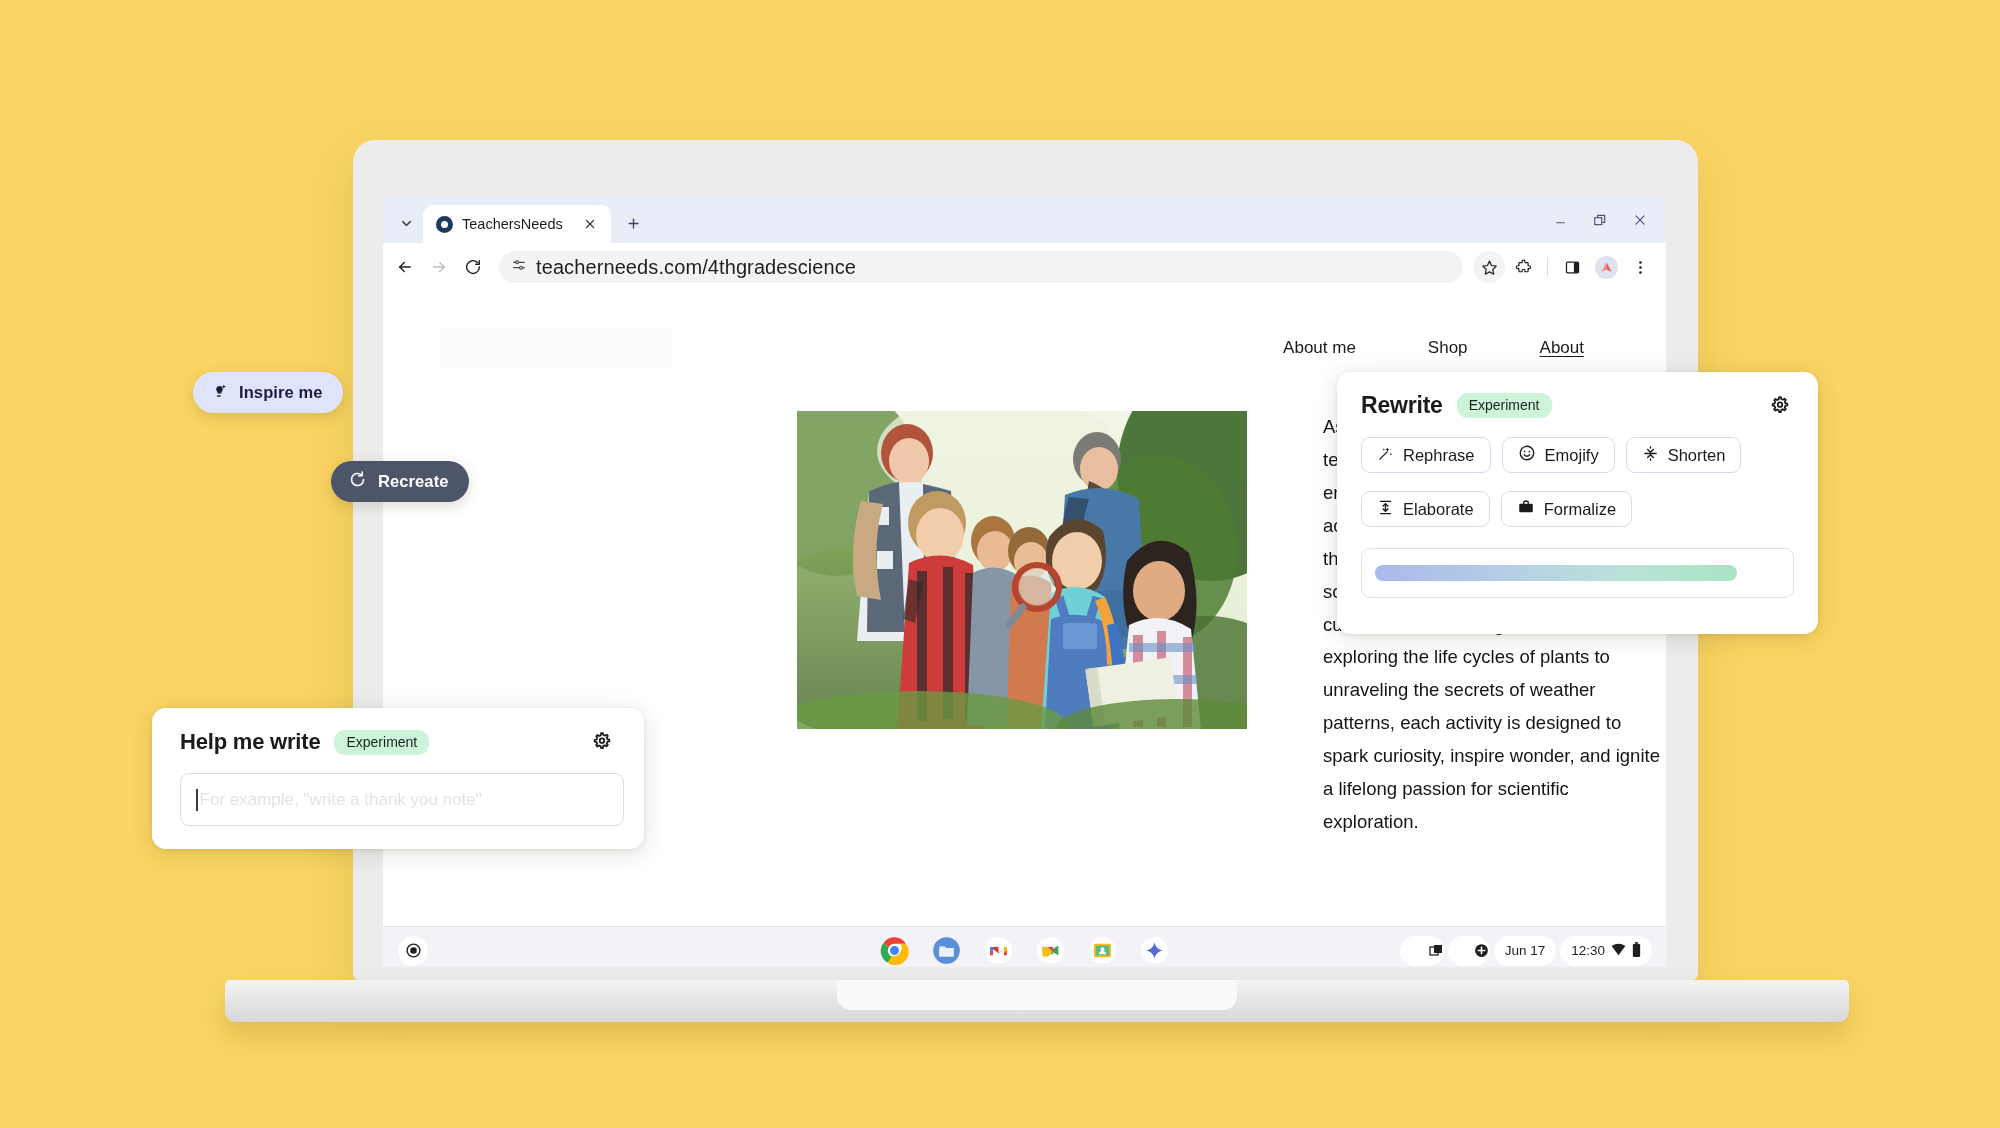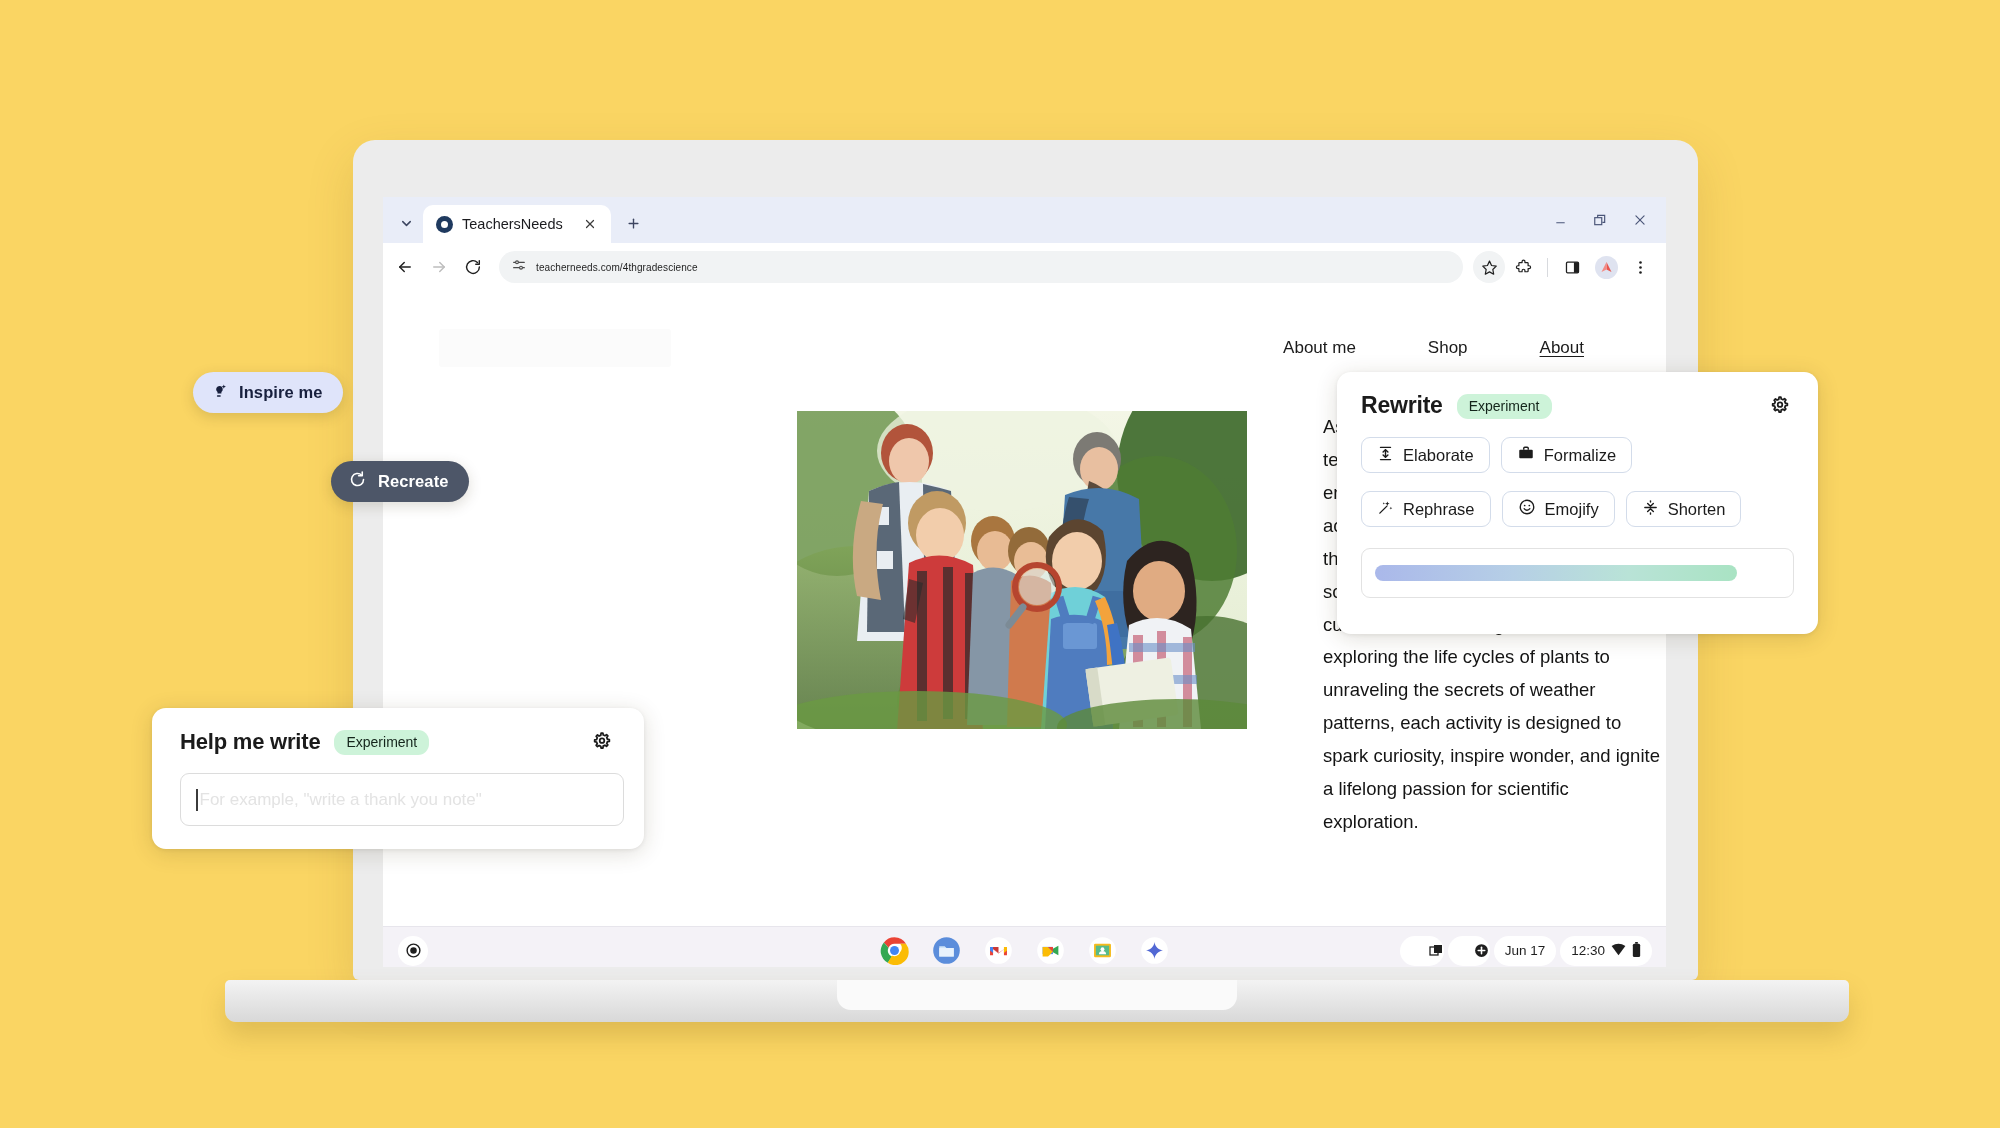--- a/index.html
+++ b/index.html
@@ -107,21 +107,21 @@
     width: 32px; height: 32px;
     display: flex; align-items: center; justify-content: center;
     border-radius: 50%;
   }
   #omnibox {
     flex: 1; height: 32px; margin: 0 8px;
     background: #f1f3f4; border-radius: 16px;
     display: flex; align-items: center; gap: 9px;
     padding: 0 12px;
   }
-  #omnibox-url { font-size: 10px; color: #1f1f1f; letter-spacing: .1px; }
+  #omnibox-url { font-size: 20px; color: #1f1f1f; letter-spacing: .1px; }
   #toolbar-right { display: flex; align-items: center; gap: 2px; }
   #toolbar-divider { width: 1px; height: 19px; background: #d8dade; margin: 0 6px; }
   #profile-avatar {
     width: 23px; height: 23px; border-radius: 50%;
     background: #dfe3f0;
     display: flex; align-items: center; justify-content: center;
   }
 
   
   #webpage {
@@ -201,21 +201,21 @@
 
   
   .float-card {
     position: absolute;
     background: #ffffff;
     border-radius: 14px;
     box-shadow: 0 4px 22px rgba(60,50,20,0.16), 0 1px 4px rgba(0,0,0,0.07);
     z-index: 40;
   }
   .card-head {
-    display: flex; align-items: flex-end;
+    display: flex; align-items: center;
     gap: 14px;
     position: relative;
   }
   .card-title { font-size: 22px; font-weight: 700; color: #1b1b1b; letter-spacing: -0.2px; }
   .exp-badge {
     background: #cdf3d9; color: #14251b;
     font-size: 14px; border-radius: 11px;
     padding: 4px 12px 5px 12px; white-space: nowrap;
   }
   .gear-btn {
@@ -683,45 +683,20 @@
       <svg width="22" height="22" viewBox="0 0 24 24" fill="none" stroke="#1b1b1b" stroke-width="1.9" stroke-linejoin="round">
         <path d="M11 2.3h2l.35 2.1a7.6 7.6 0 0 1 1.85.77l1.76-1.23 1.42 1.42-1.23 1.76c.33.57.6 1.19.77 1.85l2.1.35v2l-2.1.35a7.6 7.6 0 0 1-.77 1.85l1.23 1.76-1.42 1.42-1.76-1.23c-.57.33-1.19.6-1.85.77L13 18.7h-2l-.35-2.1a7.6 7.6 0 0 1-1.85-.77l-1.76 1.23-1.42-1.42 1.23-1.76a7.6 7.6 0 0 1-.77-1.85L4 11.7v-2l2.1-.35c.17-.66.44-1.28.77-1.85L5.64 5.74 7.06 4.32l1.76 1.23c.57-.33 1.19-.6 1.85-.77z"></path>
         <circle cx="12" cy="10.5" r="2.5"></circle>
       </svg>
     </span>
   </div>
 
   <div class="chip-row">
     <button class="chip">
       <span>
-        <svg width="17" height="17" viewBox="0 0 24 24" fill="none" stroke="#1b1b1b" stroke-width="2" stroke-linecap="round" stroke-linejoin="round">
-          <line x1="5" y1="3.4" x2="19" y2="3.4"></line>
-          <line x1="5" y1="20.6" x2="19" y2="20.6"></line>
-          <line x1="12" y1="7" x2="12" y2="17"></line>
-          <polyline points="8.6 10 12 6.6 15.4 10"></polyline>
-          <polyline points="8.6 14 12 17.4 15.4 14"></polyline>
-        </svg>
-      </span>
-      <span>Elaborate</span>
-    </button>
-
-    <button class="chip">
-      <span>
-        <svg width="18" height="18" viewBox="0 0 24 24" fill="none" stroke="#1b1b1b" stroke-width="1.9" stroke-linejoin="round">
-          <rect x="3" y="7.6" width="18" height="11.4" rx="1.4" fill="#1b1b1b" stroke="none"></rect>
-          <path d="M9 7.6V5.8a1.4 1.4 0 0 1 1.4-1.4h3.2A1.4 1.4 0 0 1 15 5.8v1.8"></path>
-        </svg>
-      </span>
-      <span>Formalize</span>
-    </button>
-  </div>
-
-  <div class="chip-row">
-    <button class="chip">
-      <span>
         <svg width="17" height="17" viewBox="0 0 24 24" fill="none" stroke="#1b1b1b" stroke-width="1.8" stroke-linecap="round" stroke-linejoin="round">
           <line x1="4" y1="20" x2="14" y2="10"></line>
           <path d="M14.6 3.4 l.9 2.3 2.3 .9 -2.3 .9 -.9 2.3 -.9 -2.3 -2.3 -.9 2.3 -.9z" fill="#1b1b1b" stroke="none"></path>
           <path d="M19.6 11 l.55 1.4 1.4 .55 -1.4 .55 -.55 1.4 -.55 -1.4 -1.4 -.55 1.4 -.55z" fill="#1b1b1b" stroke="none"></path>
           <path d="M9.6 4.6 l.45 1.1 1.1 .45 -1.1 .45 -.45 1.1 -.45 -1.1 -1.1 -.45 1.1 -.45z" fill="#1b1b1b" stroke="none"></path>
         </svg>
       </span>
       <span>Rephrase</span>
     </button>
 
@@ -744,16 +719,41 @@
           <polyline points="8 6.4 12 10.2 16 6.4"></polyline>
           <polyline points="8 17.6 12 13.8 16 17.6"></polyline>
           <line x1="12" y1="2.6" x2="12" y2="4.4"></line>
           <line x1="12" y1="19.6" x2="12" y2="21.4"></line>
         </svg>
       </span>
       <span>Shorten</span>
     </button>
   </div>
 
+  <div class="chip-row">
+    <button class="chip">
+      <span>
+        <svg width="17" height="17" viewBox="0 0 24 24" fill="none" stroke="#1b1b1b" stroke-width="2" stroke-linecap="round" stroke-linejoin="round">
+          <line x1="5" y1="3.4" x2="19" y2="3.4"></line>
+          <line x1="5" y1="20.6" x2="19" y2="20.6"></line>
+          <line x1="12" y1="7" x2="12" y2="17"></line>
+          <polyline points="8.6 10 12 6.6 15.4 10"></polyline>
+          <polyline points="8.6 14 12 17.4 15.4 14"></polyline>
+        </svg>
+      </span>
+      <span>Elaborate</span>
+    </button>
+
+    <button class="chip">
+      <span>
+        <svg width="18" height="18" viewBox="0 0 24 24" fill="none" stroke="#1b1b1b" stroke-width="1.9" stroke-linejoin="round">
+          <rect x="3" y="7.6" width="18" height="11.4" rx="1.4" fill="#1b1b1b" stroke="none"></rect>
+          <path d="M9 7.6V5.8a1.4 1.4 0 0 1 1.4-1.4h3.2A1.4 1.4 0 0 1 15 5.8v1.8"></path>
+        </svg>
+      </span>
+      <span>Formalize</span>
+    </button>
+  </div>
+
   <div id="rewrite-progress-box">
     <div id="rewrite-progress-bar"></div>
   </div>
 </div>
 
 </body></html>

